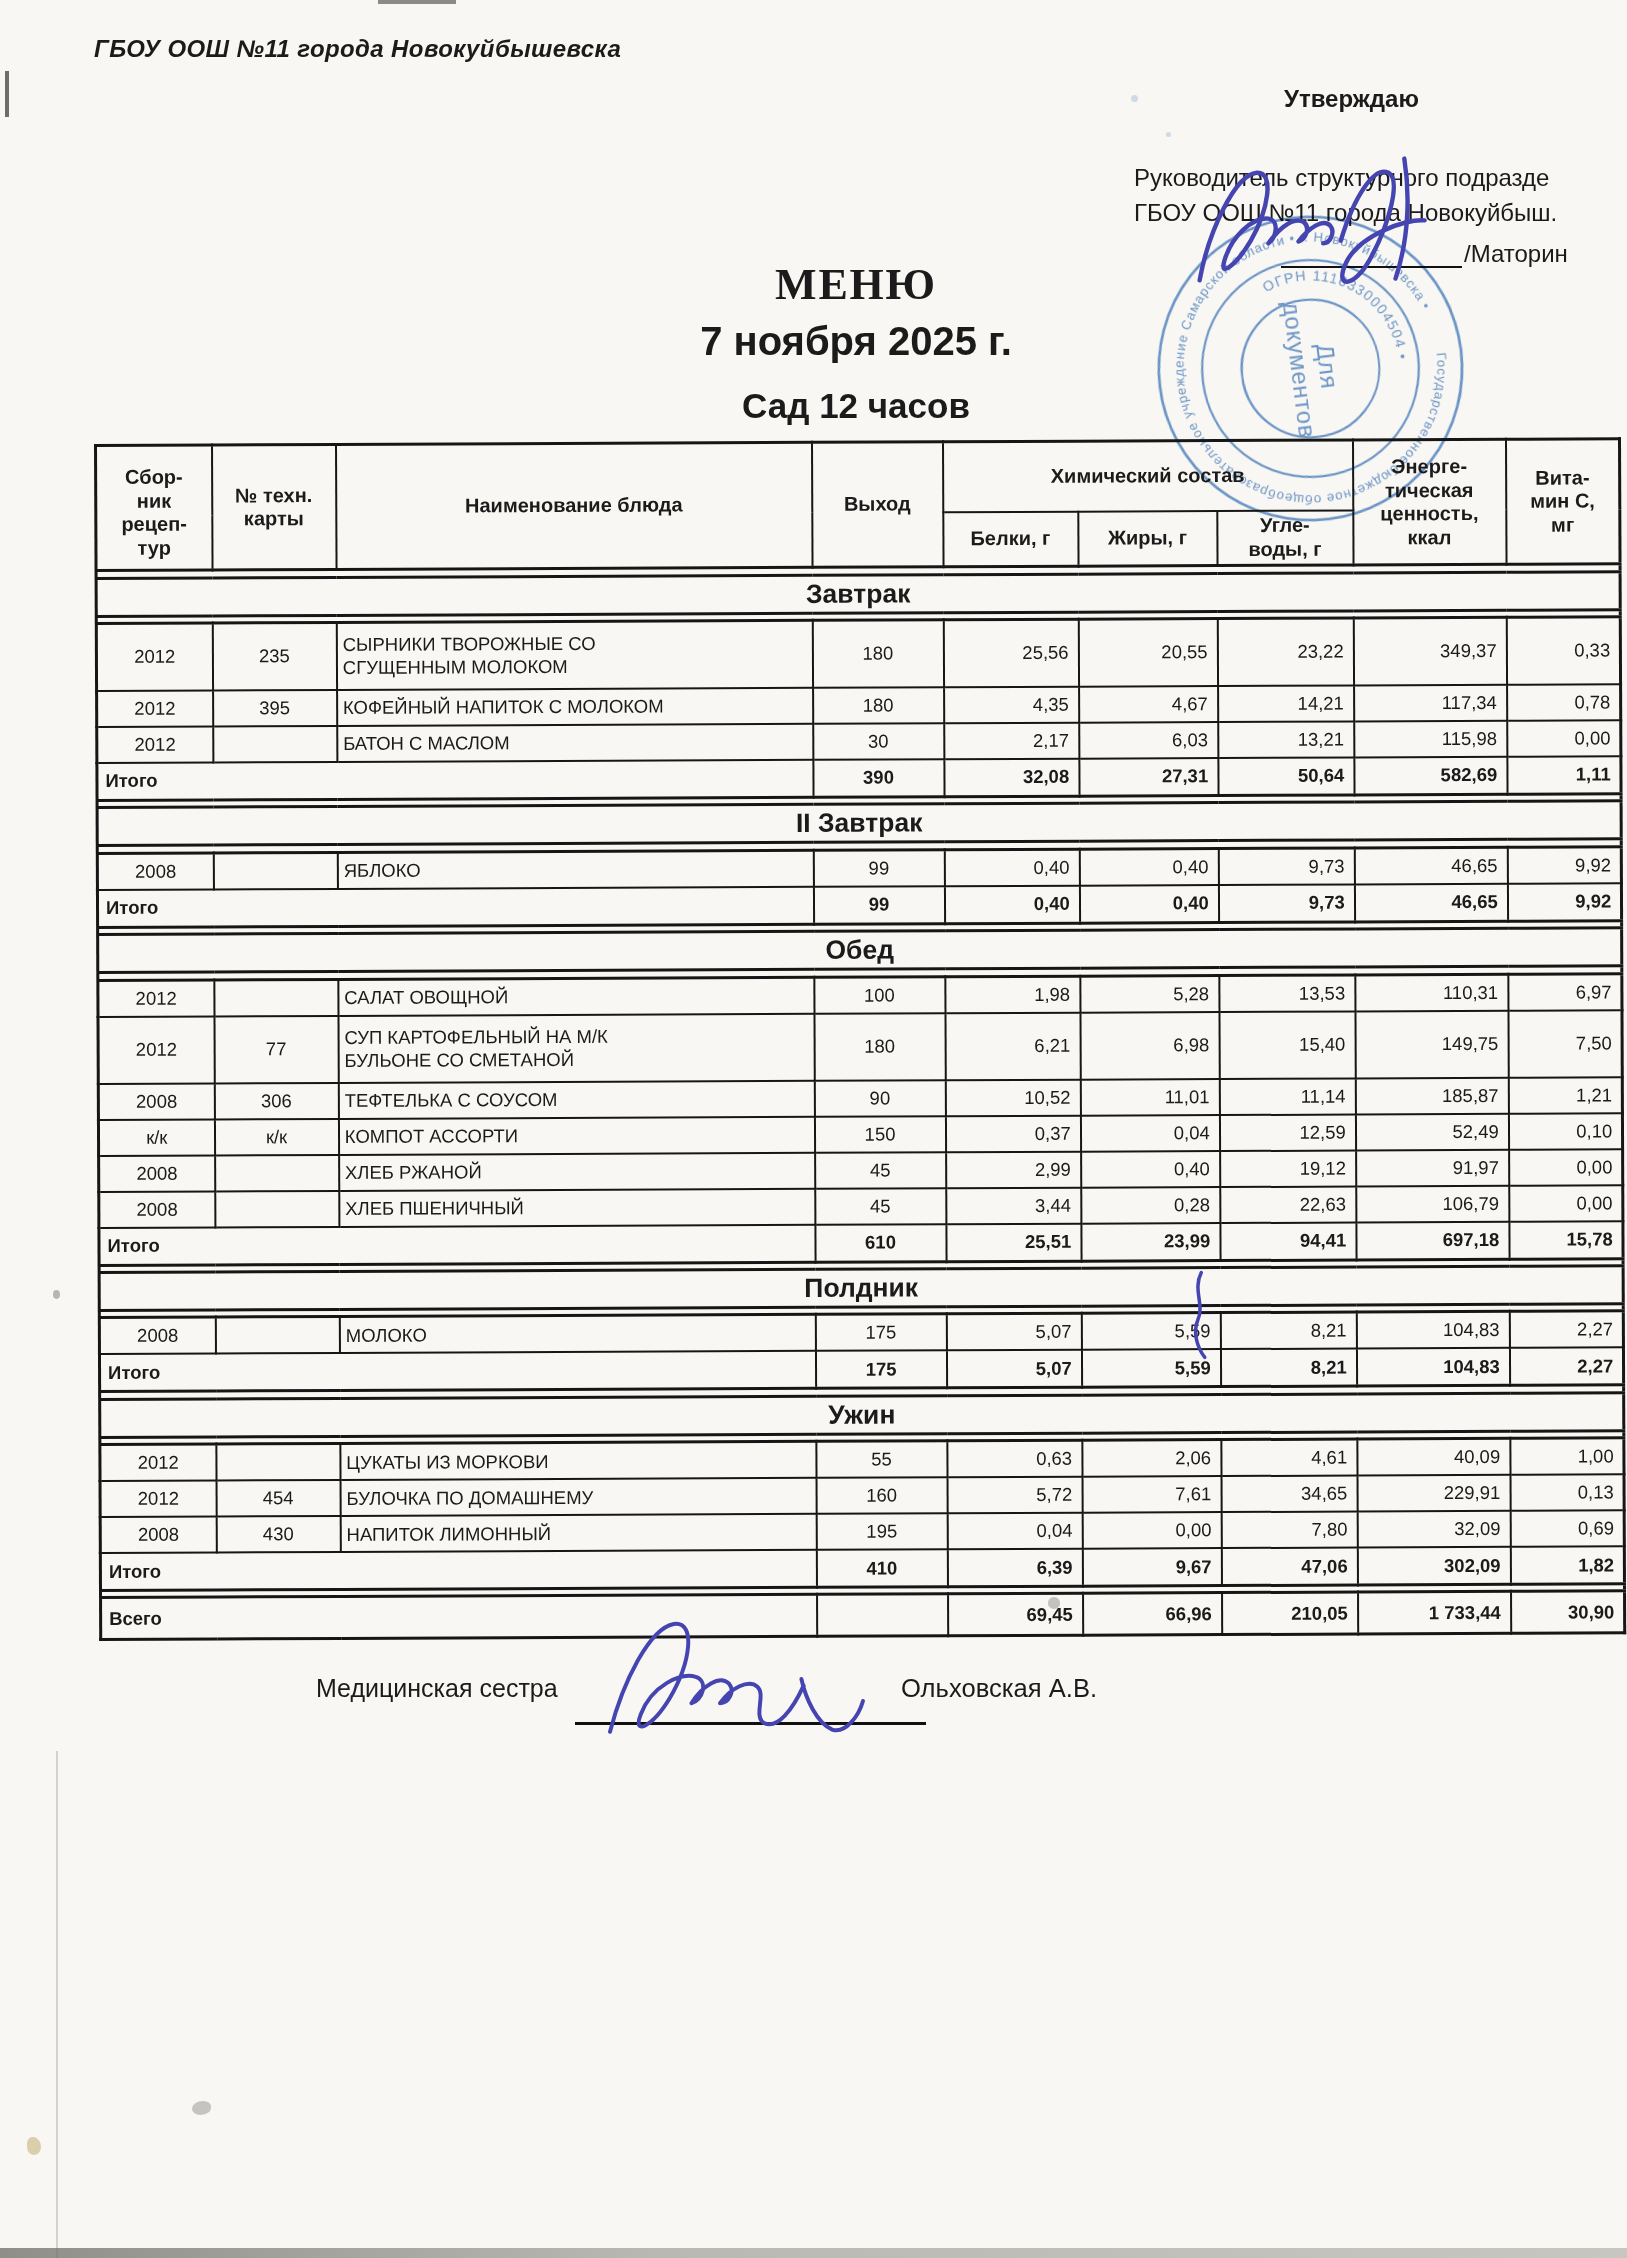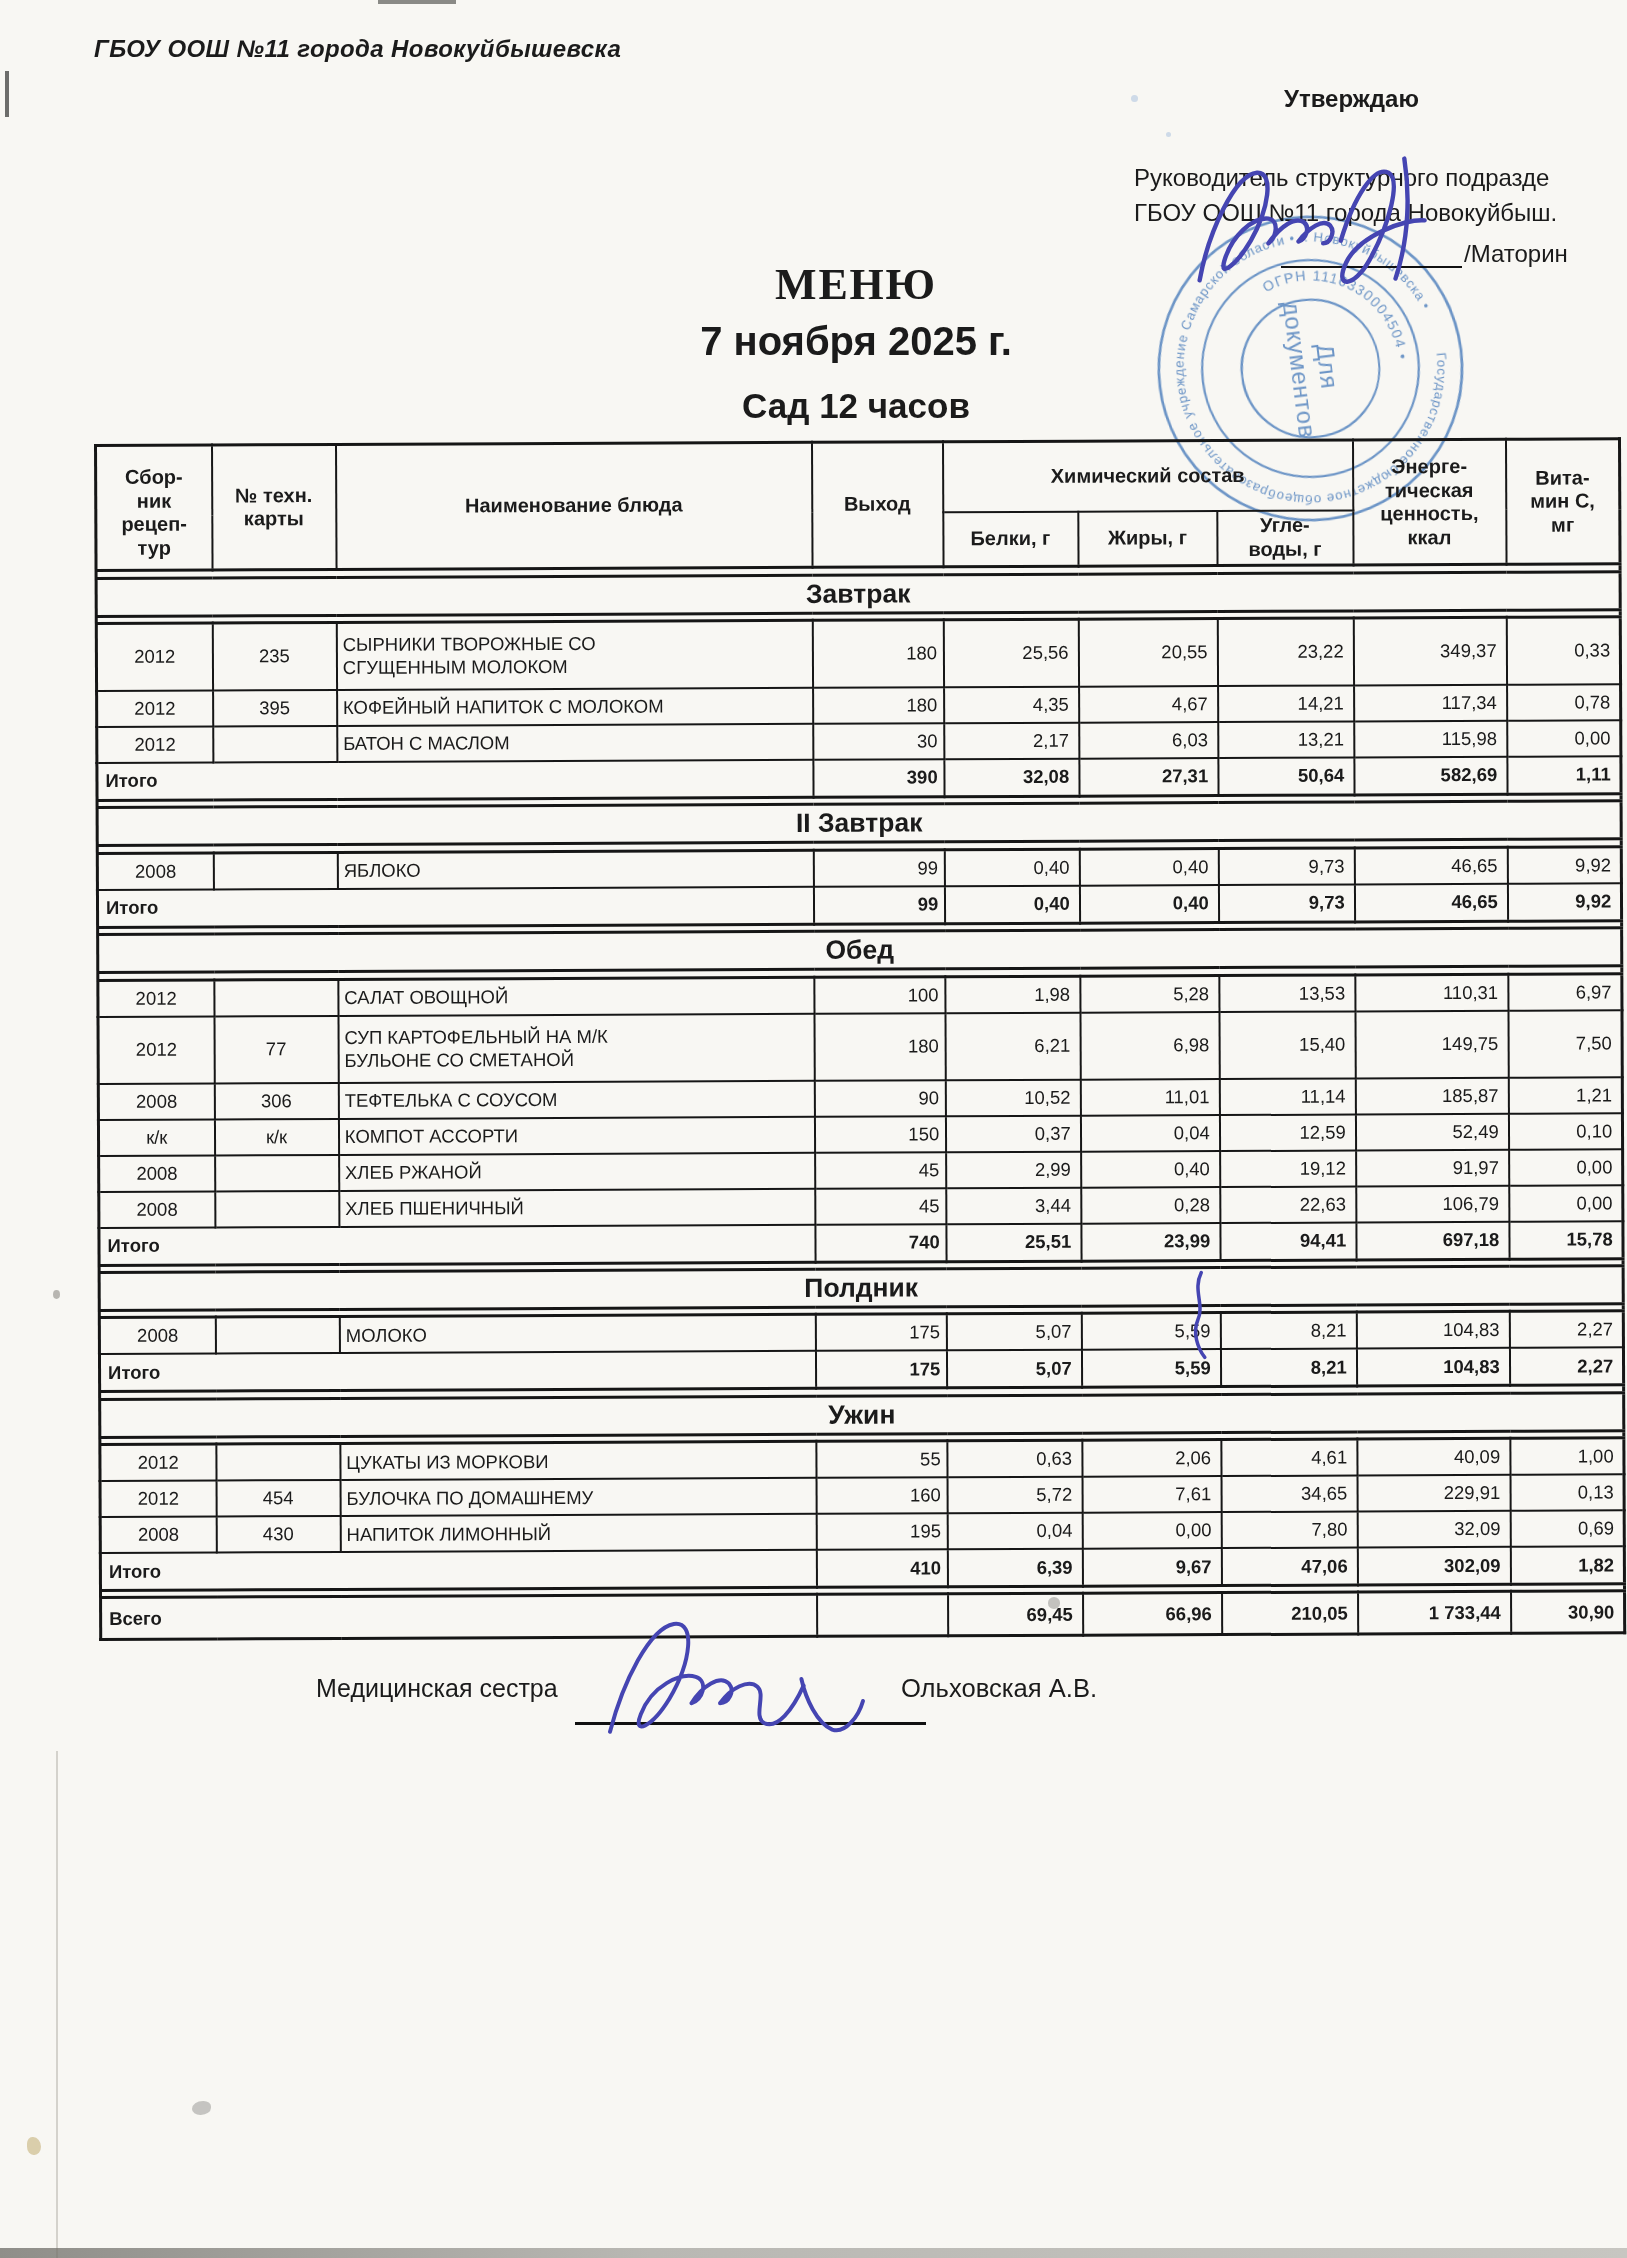--- a/index.html
+++ b/index.html
@@ -33,21 +33,21 @@
   .clipwrap{height:109px; overflow:hidden; padding-top:12.4px; box-sizing:border-box;}
   tr.spacer td{height:4.4px; padding:0; border-top:3.1px solid var(--c-line,#161616);
     border-bottom:3.1px solid var(--c-line,#161616);}
   tr.band td{height:35px; font-weight:700; font-size:26.5px; text-align:center; vertical-align:middle;}
   tr.row td{height:34px; font-size:18.5px; vertical-align:middle;}
   tr.row.tall td{height:65px;}
   tr.total td, tr.grand td{height:35px; font-size:18.5px; font-weight:700; vertical-align:middle;}
   tr.grand td{height:39px;}
   .c-center{text-align:center;}
   .c-dish{text-align:left; white-space:pre-line; line-height:1.25;}
-  .c-out{text-align:right;}
+  .c-out{text-align:center;}
   .c-num{text-align:right; padding-right:8.8px;}
   .t-label{text-align:left; padding-left:7px;}
   
   .footer-role{left:316px; top:1674px; font-size:25px;}
   .footer-line{left:575px; top:1722px; width:351px; border-top:3.1px solid #111;}
   .footer-name{left:901px; top:1674px; font-size:25.6px;}
   
   .stamp{left:1143px; top:201px; width:335px; height:335px; transform:rotate(83deg);
     opacity:.82; mix-blend-mode:multiply; filter:blur(0.4px);}
   .stamp text{font-family:"Liberation Sans",sans-serif; fill:var(--c-stamp,#4f83c6);}
@@ -304,21 +304,21 @@
             <td class="c-dish">ХЛЕБ ПШЕНИЧНЫЙ</td>
             <td class="c-out">45</td>
             <td class="c-num">3,44</td>
             <td class="c-num">0,28</td>
             <td class="c-num">22,63</td>
             <td class="c-num">106,79</td>
             <td class="c-num">0,00</td>
           </tr>
           <tr class="total">
             <td class="t-label" colspan="3">Итого</td>
-            <td class="c-out">740</td>
+            <td class="c-out">610</td>
             <td class="c-num">25,51</td>
             <td class="c-num">23,99</td>
             <td class="c-num">94,41</td>
             <td class="c-num">697,18</td>
             <td class="c-num">15,78</td>
           </tr>
           <tr class="spacer">
             <td colspan="9"></td>
           </tr>
           <tr class="band">

